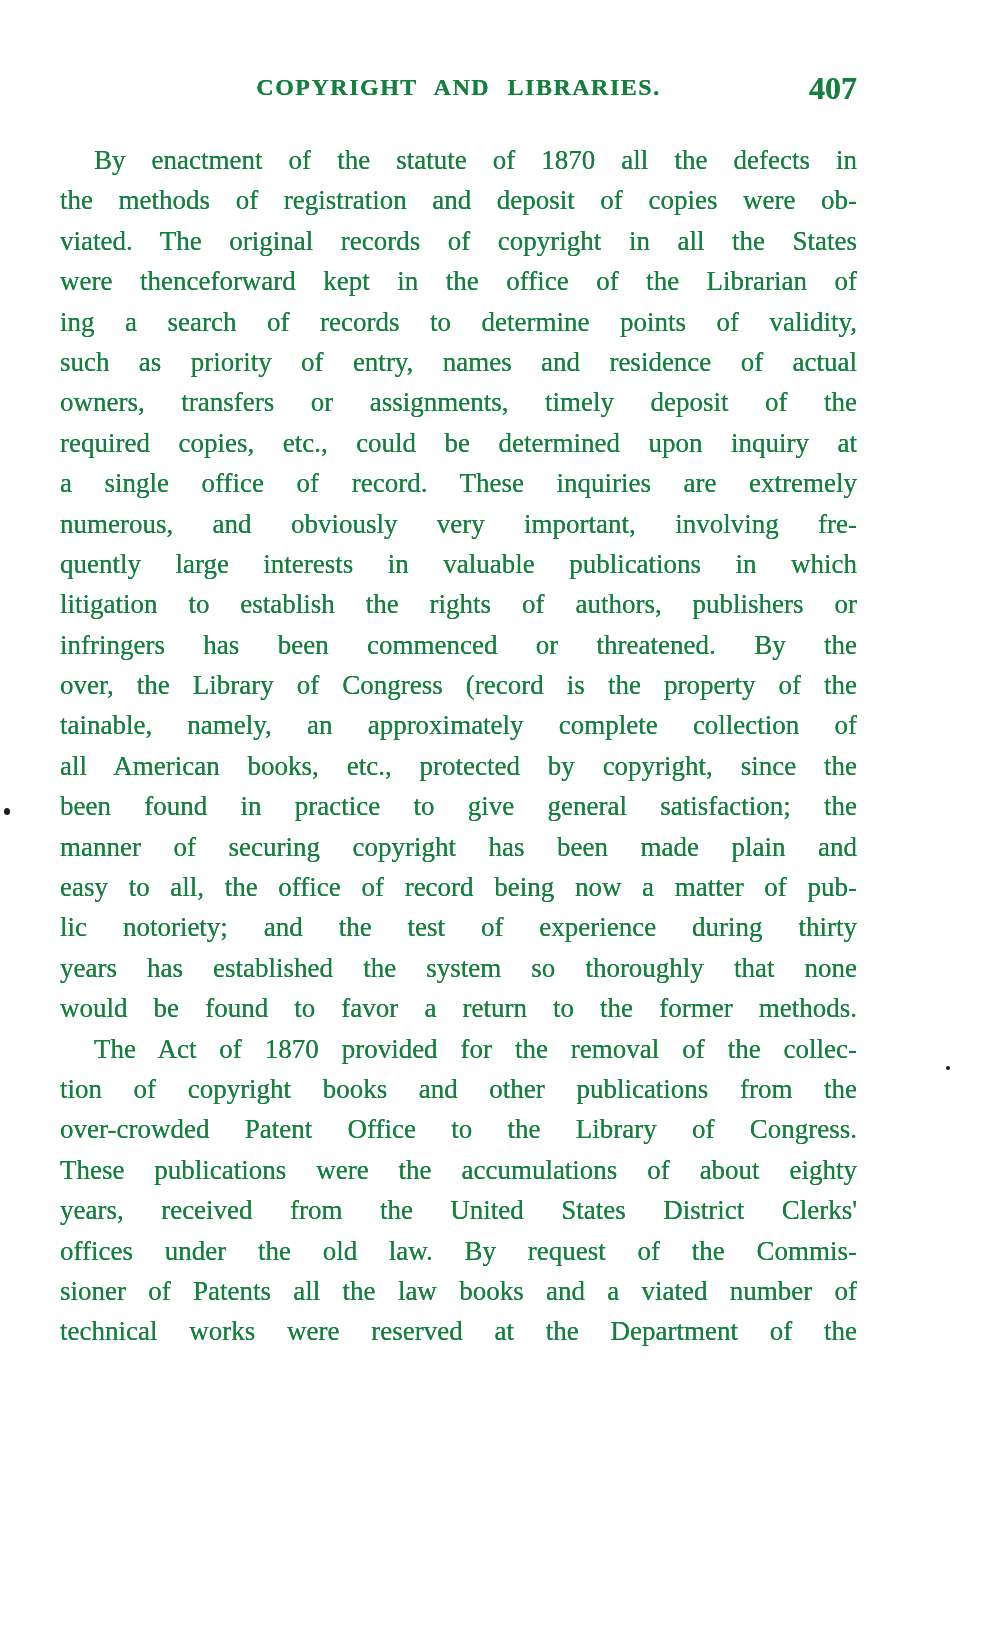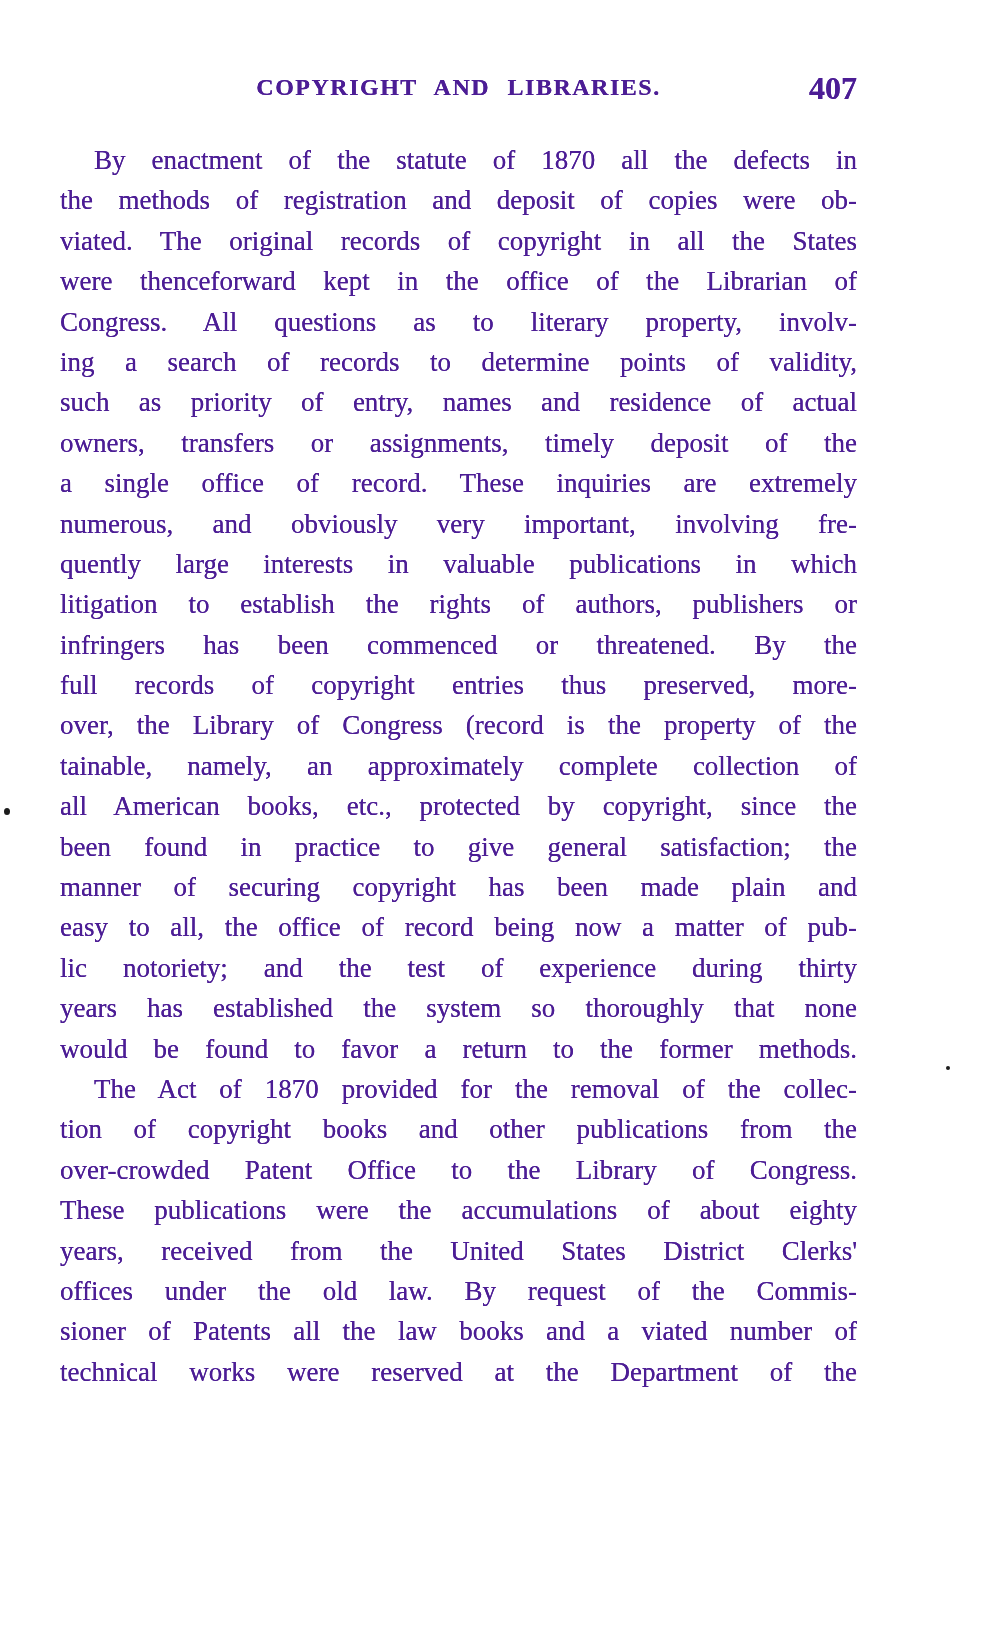--- a/index.html
+++ b/index.html
@@ -7,21 +7,21 @@
     padding: 0;
     background: #ffffff;
   }
   .sheet {
     position: relative;
     width: 1000px;
     height: 1633px;
     background: #ffffff;
     overflow: hidden;
     font-family: "Liberation Serif", "DejaVu Serif", serif;
-    color: #4c1d95;
+    color: #15803d;
   }
   .runhead-row {
     position: absolute;
     top: 74px;
     left: 60px;
     width: 797px;
     height: 34px;
   }
   .running-title {
     position: absolute;
@@ -79,30 +79,29 @@
     <div class="running-title">COPYRIGHT AND LIBRARIES.</div>
     <div class="page-number">407</div>
   </div>
 
   <div class="textblock">
       <div class="paragraph">
         <div class="line indent">By enactment of the statute of 1870 all the defects in</div>
         <div class="line">the methods of registration and deposit of copies were ob-</div>
         <div class="line">viated.  The original records of copyright in all the States</div>
         <div class="line">were thenceforward kept in the office of the Librarian of</div>
-        <div class="line">Congress.  All questions as to literary property, involv-</div>
         <div class="line">ing a search of records to determine points of validity,</div>
         <div class="line">such as priority of entry, names and residence of actual</div>
         <div class="line">owners, transfers or assignments, timely deposit of the</div>
+        <div class="line">required copies, etc., could be determined upon inquiry at</div>
         <div class="line">a single office of record.  These inquiries are extremely</div>
         <div class="line">numerous, and obviously very important, involving fre-</div>
         <div class="line">quently large interests in valuable publications in which</div>
         <div class="line">litigation to establish the rights of authors, publishers or</div>
         <div class="line">infringers has been commenced or threatened.  By the</div>
-        <div class="line">full records of copyright entries thus preserved, more-</div>
         <div class="line">over, the Library of Congress (record is the property of the</div>
         <div class="line">tainable, namely, an approximately complete collection of</div>
         <div class="line">all American books, etc., protected by copyright, since the</div>
         <div class="line">been found in practice to give general satisfaction; the</div>
         <div class="line">manner of securing copyright has been made plain and</div>
         <div class="line">easy to all, the office of record being now a matter of pub-</div>
         <div class="line">lic notoriety; and the test of experience during thirty</div>
         <div class="line">years has established the system so thoroughly that none</div>
         <div class="line">would be found to favor a return to the former methods.</div>
       </div>

